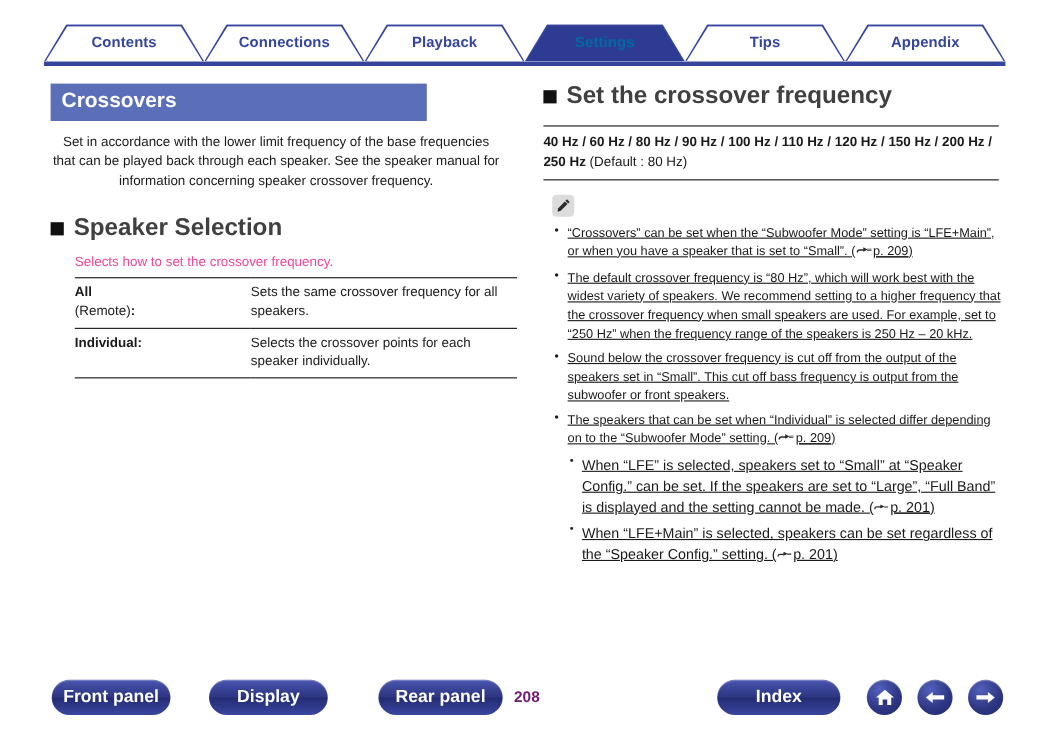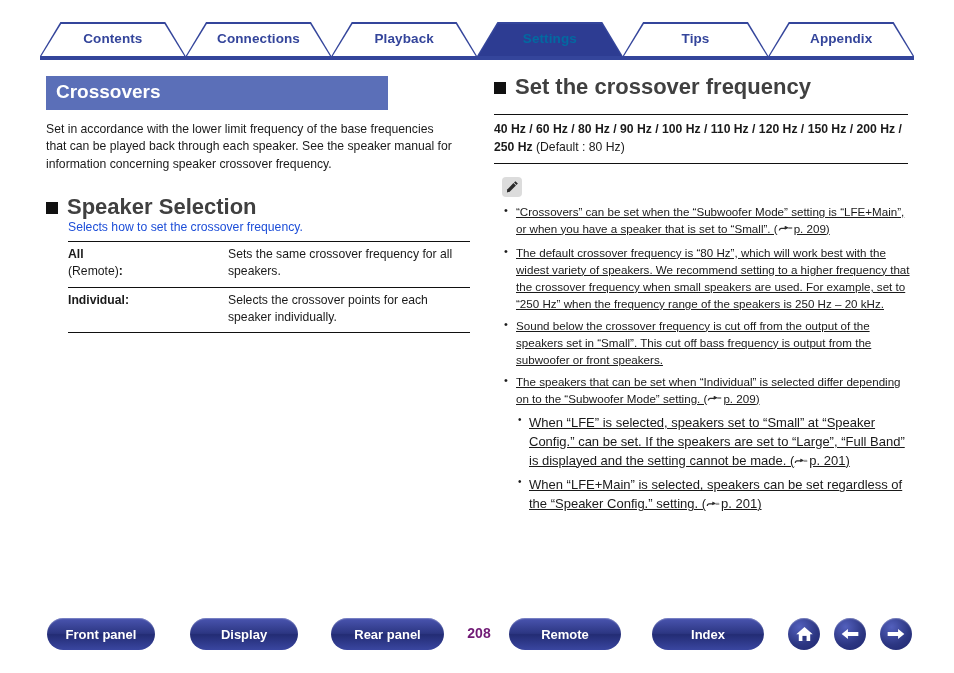--- a/index.html
+++ b/index.html
@@ -97,20 +97,21 @@
     width: 342px;
     box-sizing: border-box;
   }
 
   .intro {
     margin-top: 11px;
     font-size: 12.2px;
     line-height: 1.45;
     color: #1a1a1a;
     width: 410px;
+    text-align: center;
   }
 
   
   .section-head {
     display: flex;
     align-items: center;
     gap: 9px;
     margin-top: 20px;
   }
   .sq-marker {
@@ -122,24 +123,24 @@
     top: 1px;
   }
   .section-head .stext {
     font-size: 22px;
     font-weight: bold;
     color: #404040;
   }
   .col-right .section-head { margin-top: 0; }
 
   .sub-desc {
-    margin-top: 0;
+    margin-top: 11px;
     margin-left: 22px;
     font-size: 12.2px;
-    color: #1d4ed8;
+    color: #ec4899;
   }
 
   
   .deftable {
     margin-left: 22px;
     margin-top: 7px;
     width: 402px;
     border-collapse: collapse;
     font-size: 12.2px;
   }
@@ -254,31 +255,31 @@
     width: 954px;
     height: 42px;
   }
   .pill {
     position: absolute;
     top: 0;
     height: 32px;
     border-radius: 16px;
     background: linear-gradient(180deg, #4a55b0 0%, #2c3682 48%, #232c74 52%, #3a46a0 100%);
     color: #ffffff;
-    font-size: 13px;
+    font-size: 16px;
     font-weight: bold;
     display: flex;
     align-items: center;
     justify-content: center;
     cursor: pointer;
     box-shadow: inset 0 1px 1px rgba(255,255,255,.28);
   }
   .pill-front  { left: 47px;  width: 108px; }
   .pill-disp   { left: 190px; width: 108px; }
-  .pill-rear   { left: 331px; width: 113px; }
+  .pill-rear   { left: 344px; width: 113px; }
   .pill-remote { left: 509px; width: 112px; }
   .pill-index  { left: 652px; width: 112px; }
 
   .pagenum {
     position: absolute;
     left: 459px;
     top: 7px;
     width: 40px;
     text-align: center;
     font-size: 14px;
@@ -448,21 +449,20 @@
 </div>
 
 <div class="footer">
 
   <div class="pill pill-front">Front panel</div>
   <div class="pill pill-disp">Display</div>
   <div class="pill pill-rear">Rear panel</div>
 
   <div class="pagenum">208</div>
 
-  <div class="pill pill-remote">Remote</div>
   <div class="pill pill-index">Index</div>
 
   <div class="circbtn cb-home">
     <svg width="19" height="18" viewBox="0 0 22 20" aria-hidden="true">
       <path d="M11 2 L20.5 10.2 L17.6 10.2 L17.6 18 L4.4 18 L4.4 10.2 L1.5 10.2 Z" fill="#ffffff"></path>
       <rect x="8.6" y="12.2" width="4.8" height="5.8" fill="#2c3682"></rect>
     </svg>
   </div>
 
   <div class="circbtn cb-back">

